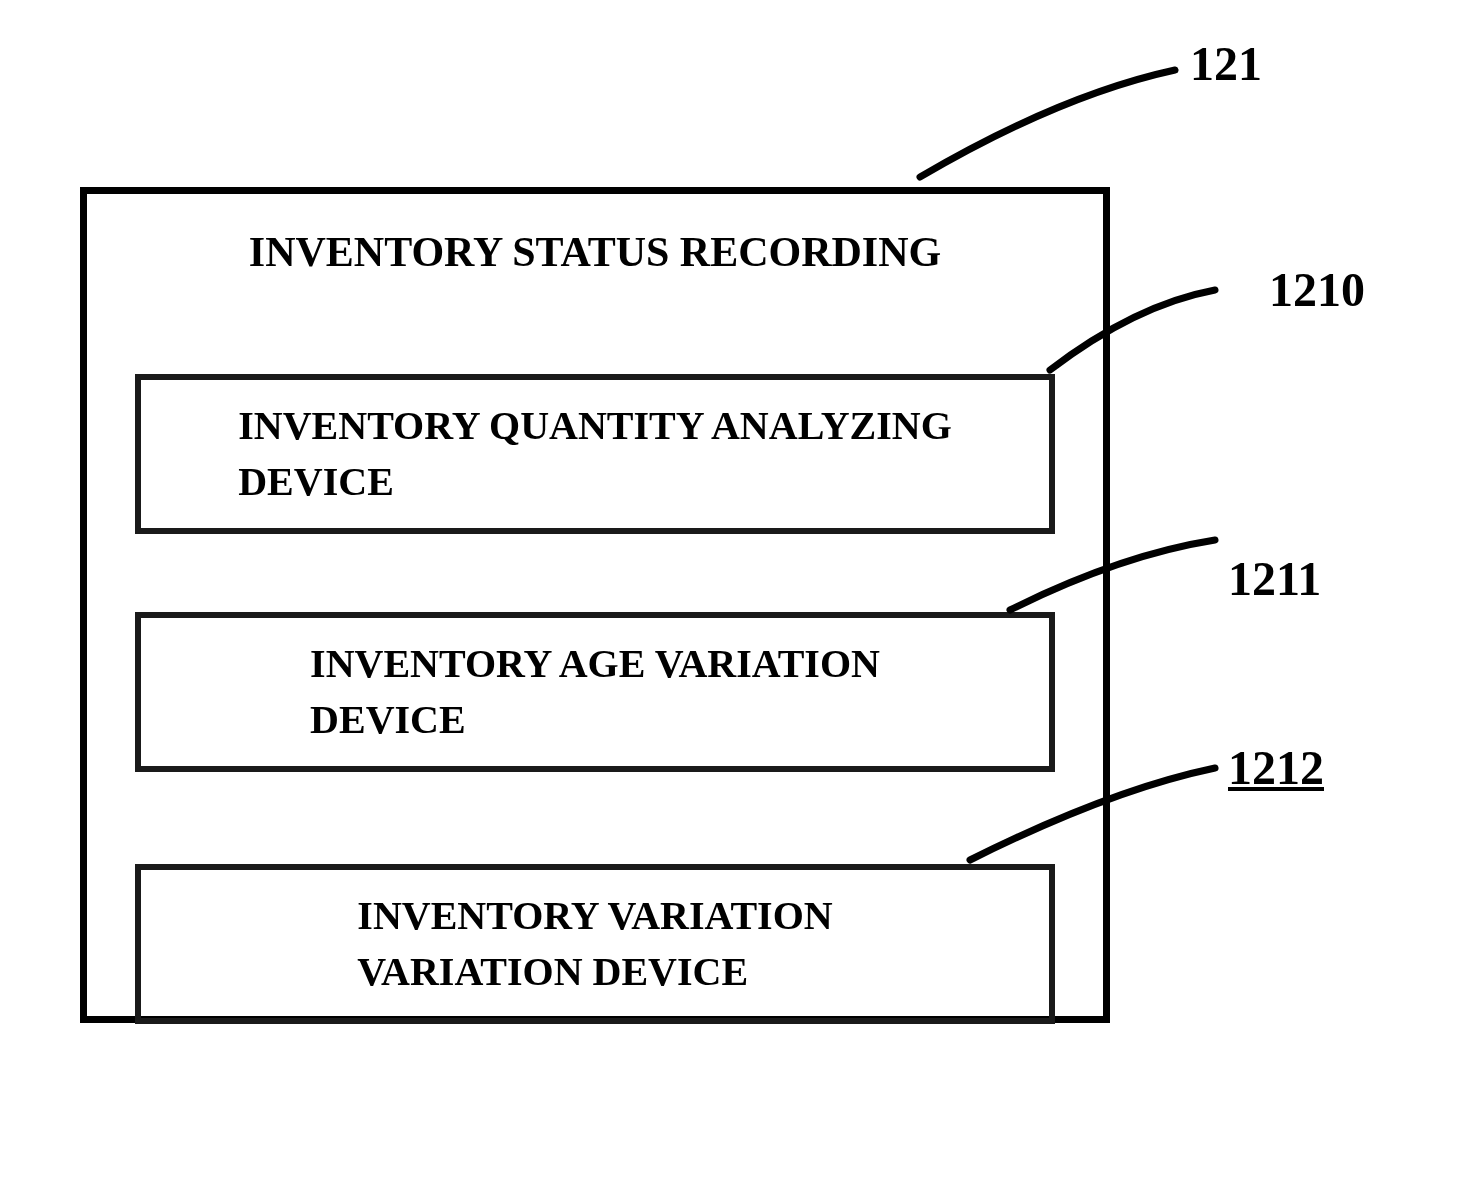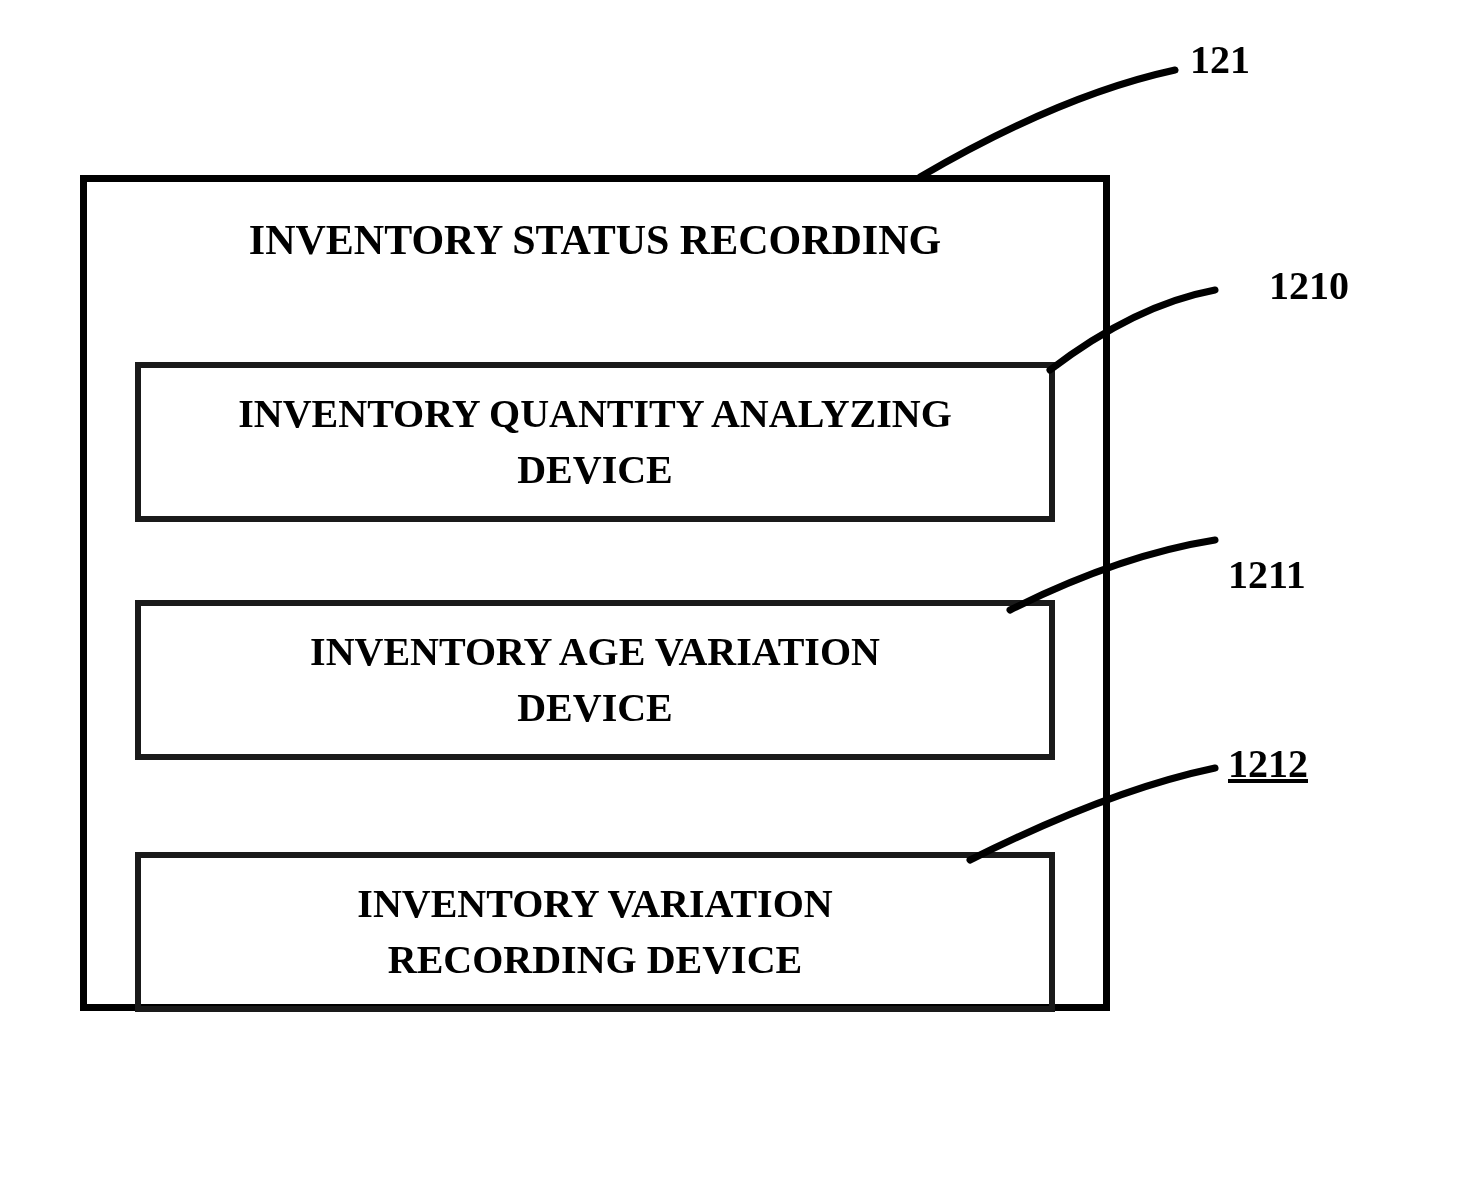--- a/index.html
+++ b/index.html
@@ -12,21 +12,21 @@
     color: #000;
   }
   .canvas {
     position: relative;
     width: 1480px;
     height: 1180px;
   }
   .outer-box {
     position: absolute;
     left: 80px;
-    top: 175px;
+    top: 187px;
     width: 1030px;
     height: 836px;
     border: 7px solid #000;
     box-sizing: border-box;
   }
   .module-title {
     position: absolute;
     left: 0;
     top: 28px;
     width: 100%;
@@ -38,33 +38,33 @@
   .inner-box {
     position: absolute;
     left: 48px;
     width: 920px;
     height: 160px;
     border: 6px solid #1a1a1a;
     box-sizing: border-box;
     display: flex;
     align-items: center;
     justify-content: center;
-    text-align: center;
+    text-align: left;
     font-weight: bold;
     font-size: 40px;
     line-height: 1.4;
     padding: 8px 20px;
   }
   .box-1210 { top: 180px; }
   .box-1211 { top: 418px; }
   .box-1212 { top: 670px; }
   .ref-label {
     position: absolute;
     font-weight: bold;
-    font-size: 40px;
+    font-size: 48px;
     font-family: "Times New Roman", Times, serif;
     text-align: center;
   }
   .lbl-121  { left: 1190px; top: 36px; }
   .lbl-1210 { left: 1225px; top: 262px; margin-left: 44px; }
   .lbl-1211 { left: 1228px; top: 515px; margin-top: 36px; }
   .lbl-1212 { left: 1228px; top: 740px; text-decoration: underline; }
   svg.leaders {
     position: absolute;
     left: 0;
@@ -94,21 +94,21 @@
     <div class="inner-box box-1211">
       <div>
         <span>INVENTORY AGE VARIATION</span><br>
         <span>DEVICE</span>
       </div>
     </div>
 
     <div class="inner-box box-1212">
       <div>
         <span>INVENTORY VARIATION</span><br>
-        <span>RECORDING DEVICE</span>
+        <span>VARIATION DEVICE</span>
       </div>
     </div>
   </div>
 
   <div class="ref-label lbl-121">121</div>
   <div class="ref-label lbl-1210">1210</div>
   <div class="ref-label lbl-1211">1211</div>
   <div class="ref-label lbl-1212">1212</div>
 
   <svg class="leaders" viewBox="0 0 1480 1180">

